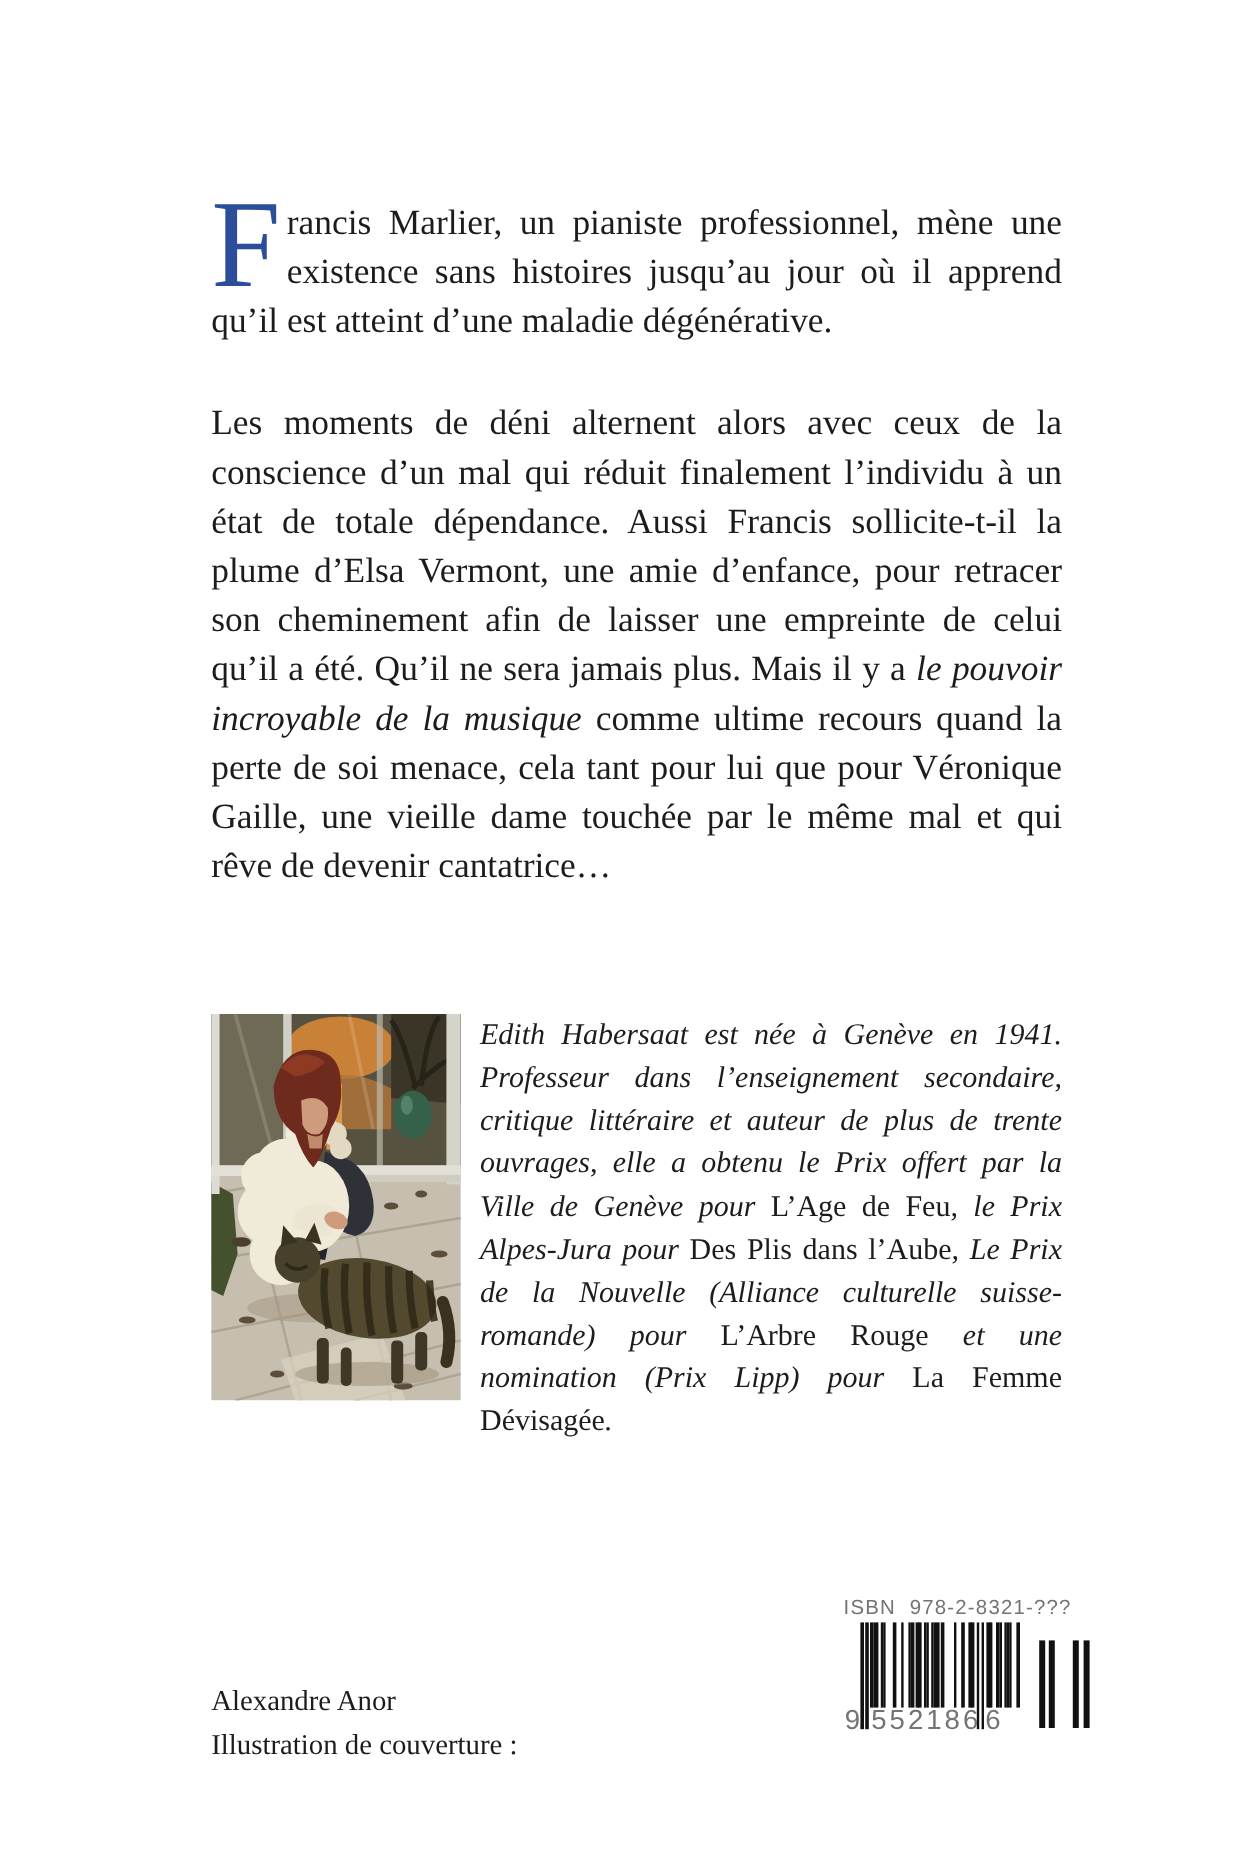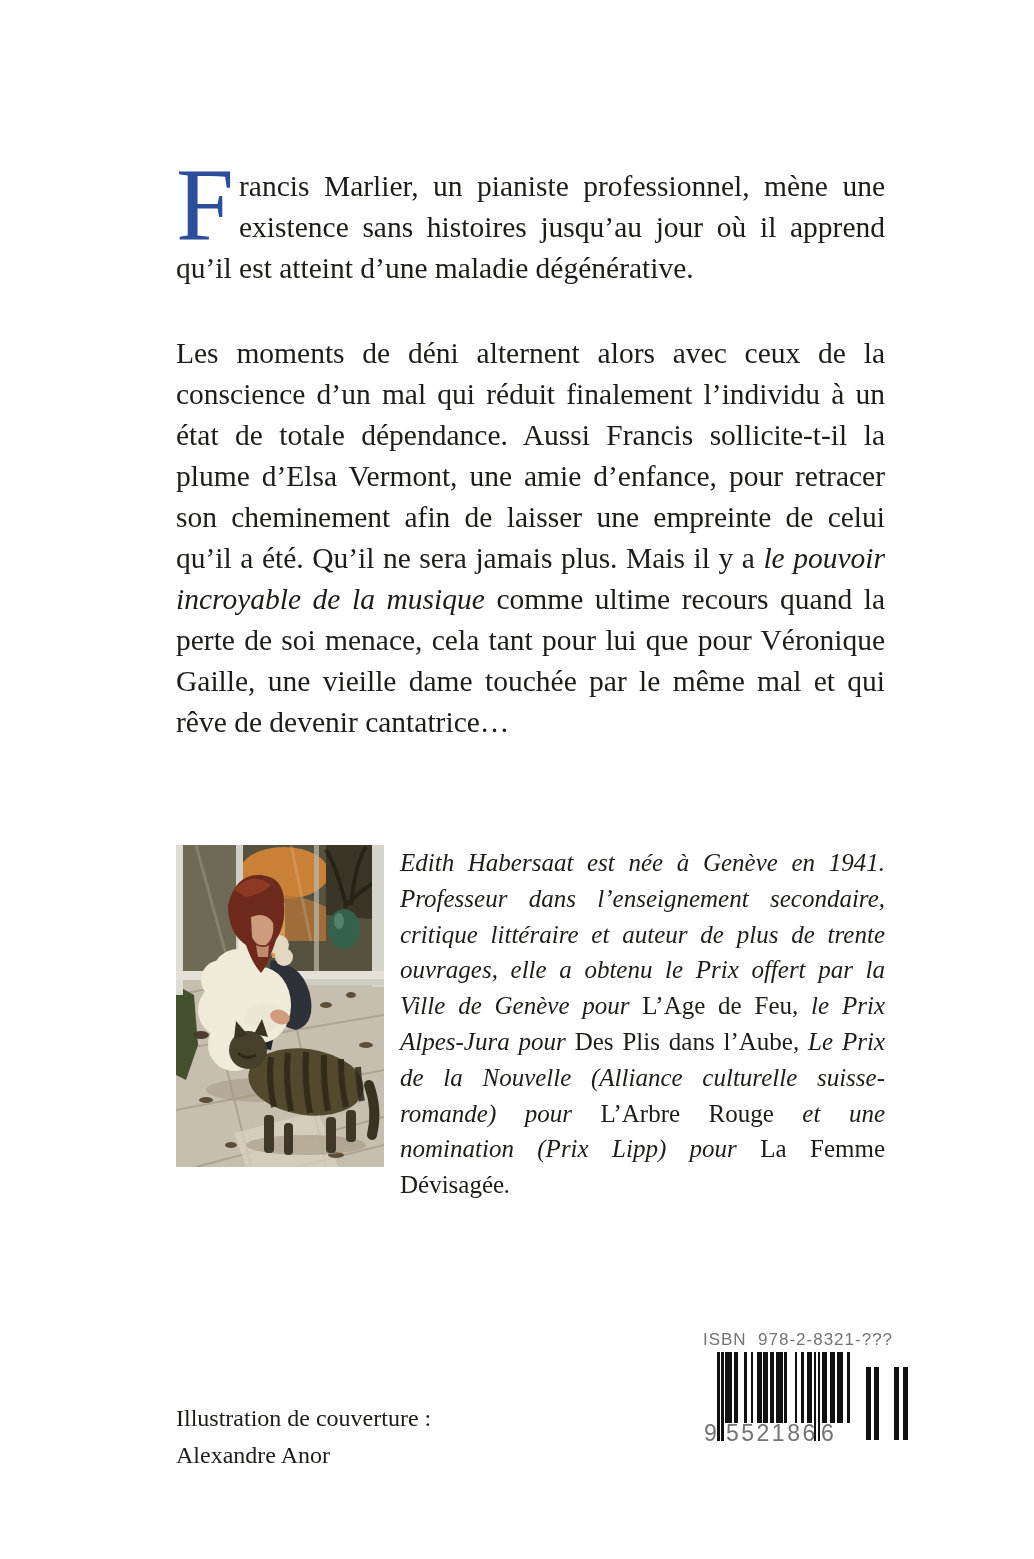--- a/index.html
+++ b/index.html
@@ -169,22 +169,22 @@
       </g>
       <circle cx="72" cy="205" r="19" fill="#47402a"></circle>
       <path d="M58 194 L60 176 L72 190 Z" fill="#3a3321"></path>
       <path d="M78 189 L86 174 L92 192 Z" fill="#3a3321"></path>
       <path d="M62 208 Q70 216 80 210" stroke="#2e2817" stroke-width="3" fill="none"></path>
     </svg>
     <div class="bio-text"><span>Edith Habersaat est née à Genève en 1941. Professeur dans l’enseignement secondaire, critique littéraire et auteur de plus de trente ouvrages, elle a obtenu le Prix offert par la Ville de Genève pour </span><span class="seg-roman">L’Age de Feu</span><span>, le Prix Alpes-Jura pour </span><span class="seg-roman">Des Plis dans l’Aube</span><span>, Le Prix de la Nouvelle (Alliance culturelle suisse-romande) pour </span><span class="seg-roman">L’Arbre Rouge</span><span> et une nomination (Prix Lipp) pour </span><span class="seg-roman">La Femme Dévisagée</span><span>.</span></div>
   </div>
 
   <div class="credits">
+    <p>Alexandre Anor</p>
     <p>Illustration de couverture :</p>
-    <p>Alexandre Anor</p>
   </div>
 
   <div class="isbn-block">
     <div class="isbn-label">ISBN  978-2-8321-???</div>
     <div class="bars">
         <div class="bar" style="left: 0px; width: 2.5px; height: 89px; background: rgb(17, 17, 17);"></div>
         <div class="bar" style="left: 4.2px; width: 2.5px; height: 89px; background: rgb(17, 17, 17);"></div>
         <div class="bar" style="left: 8.4px; width: 2.5px; height: 71px; background: rgb(17, 17, 17);"></div>
         <div class="bar" style="left: 10.5px; width: 2.5px; height: 71px; background: rgb(17, 17, 17);"></div>
         <div class="bar" style="left: 12.6px; width: 2.5px; height: 71px; background: rgb(17, 17, 17);"></div>

